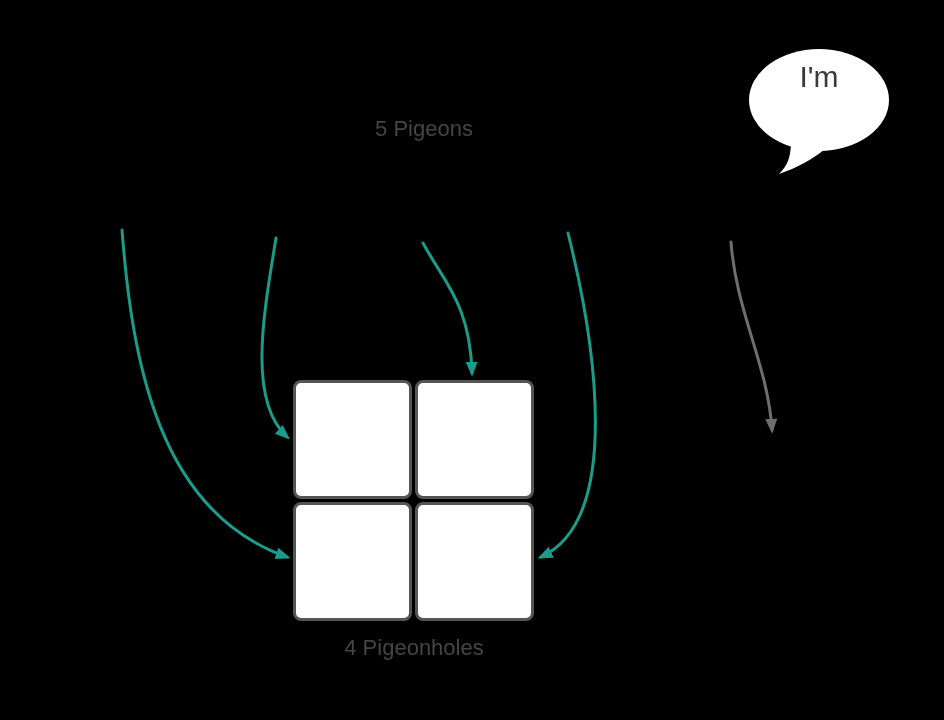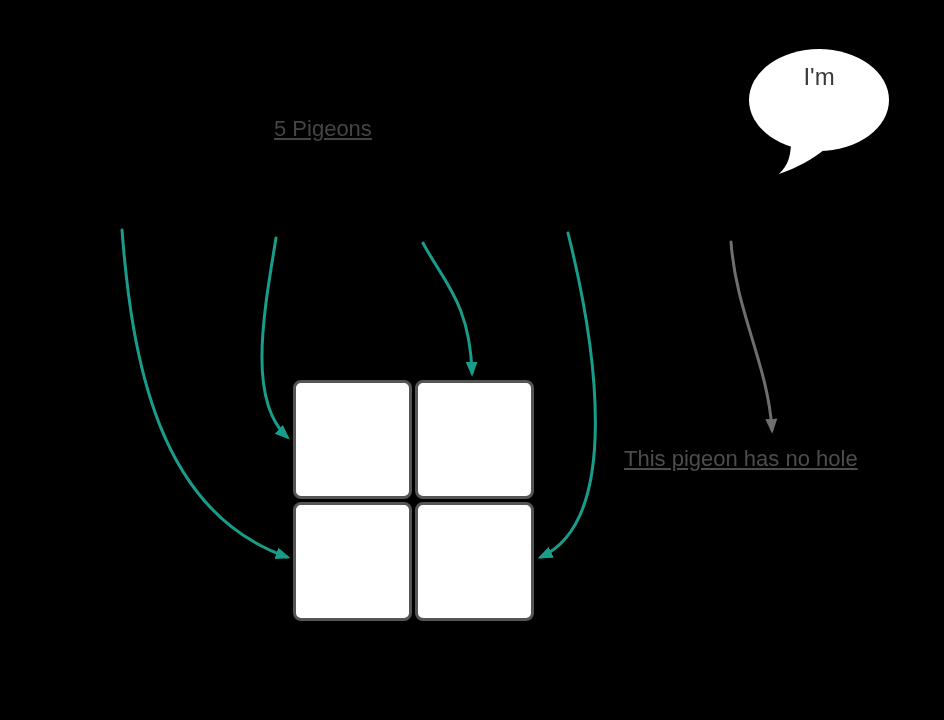--- a/index.html
+++ b/index.html
@@ -36,21 +36,21 @@
   }
   .head-teal { fill: var(--arrow-teal, #1a9c8b); }
   .head-gray { fill: var(--arrow-gray, #6e6e6e); }
   
   .bubble-shape { fill: var(--bubble-fill, #fff); }
   .bubble-text {
     position: absolute;
     left: 749px; top: 63px;
     width: 140px;
     text-align: center;
-    font-size: 24px;
+    font-size: 30px;
     line-height: 27px;
     color: var(--bubble-text, #3a3a3a);
   }
   
   .hole-grid {
     position: absolute;
     left: 293px; top: 380px;
     display: grid;
     grid-template-columns: 119px 119px;
     grid-template-rows: 119px 119px;
@@ -58,26 +58,25 @@
   }
   .hole-box {
     box-sizing: border-box;
     background: var(--box-fill, #fff);
     border: 3px solid var(--box-border, #555);
     border-radius: 8px;
   }
   
   .label {
     position: absolute;
-    text-align: left;
+    text-align: center;
     font-size: 22px;
     line-height: 26px;
     color: var(--label-gray, #454545);
     white-space: nowrap;
-    text-decoration: underline;
   }
   .pigeons-label   { left: 274px; top: 116px; width: 300px; }
   .holes-label     { left: 264px; top: 635px; width: 300px; }
   .no-hole-label   { left: 624px; top: 446px; width: 300px; color: var(--note-gray, #4d4d4d); }
 </style>
 </head>
 <body>
 
 <div class="stage">
 
@@ -109,15 +108,15 @@
   </div>
 
   <div class="hole-grid">
     <div class="hole-box"></div>
     <div class="hole-box"></div>
     <div class="hole-box"></div>
     <div class="hole-box"></div>
   </div>
 
   <div class="label pigeons-label">5 Pigeons</div>
-  <div class="label no-hole-label">This pigeon has no hole</div>
+  <div class="label holes-label">4 Pigeonholes</div>
 
 </div>
 
 </body></html>

